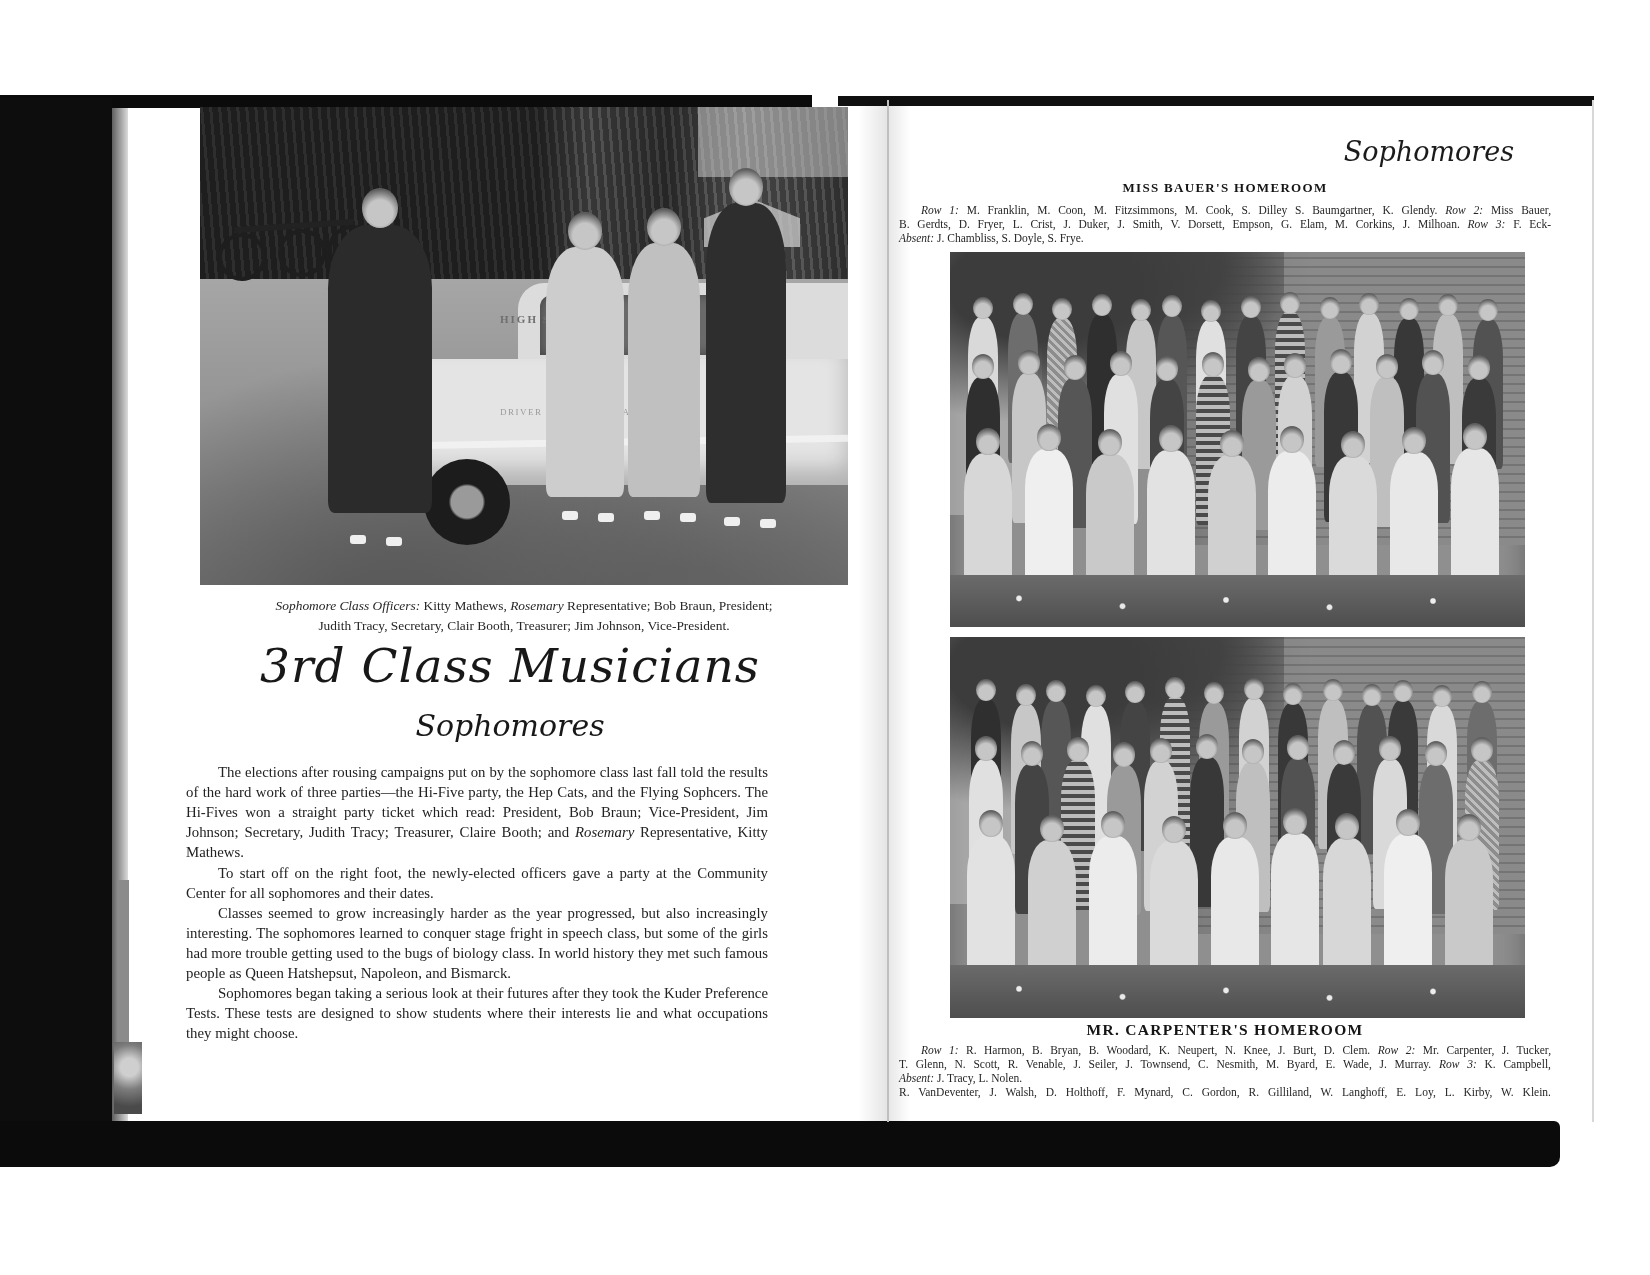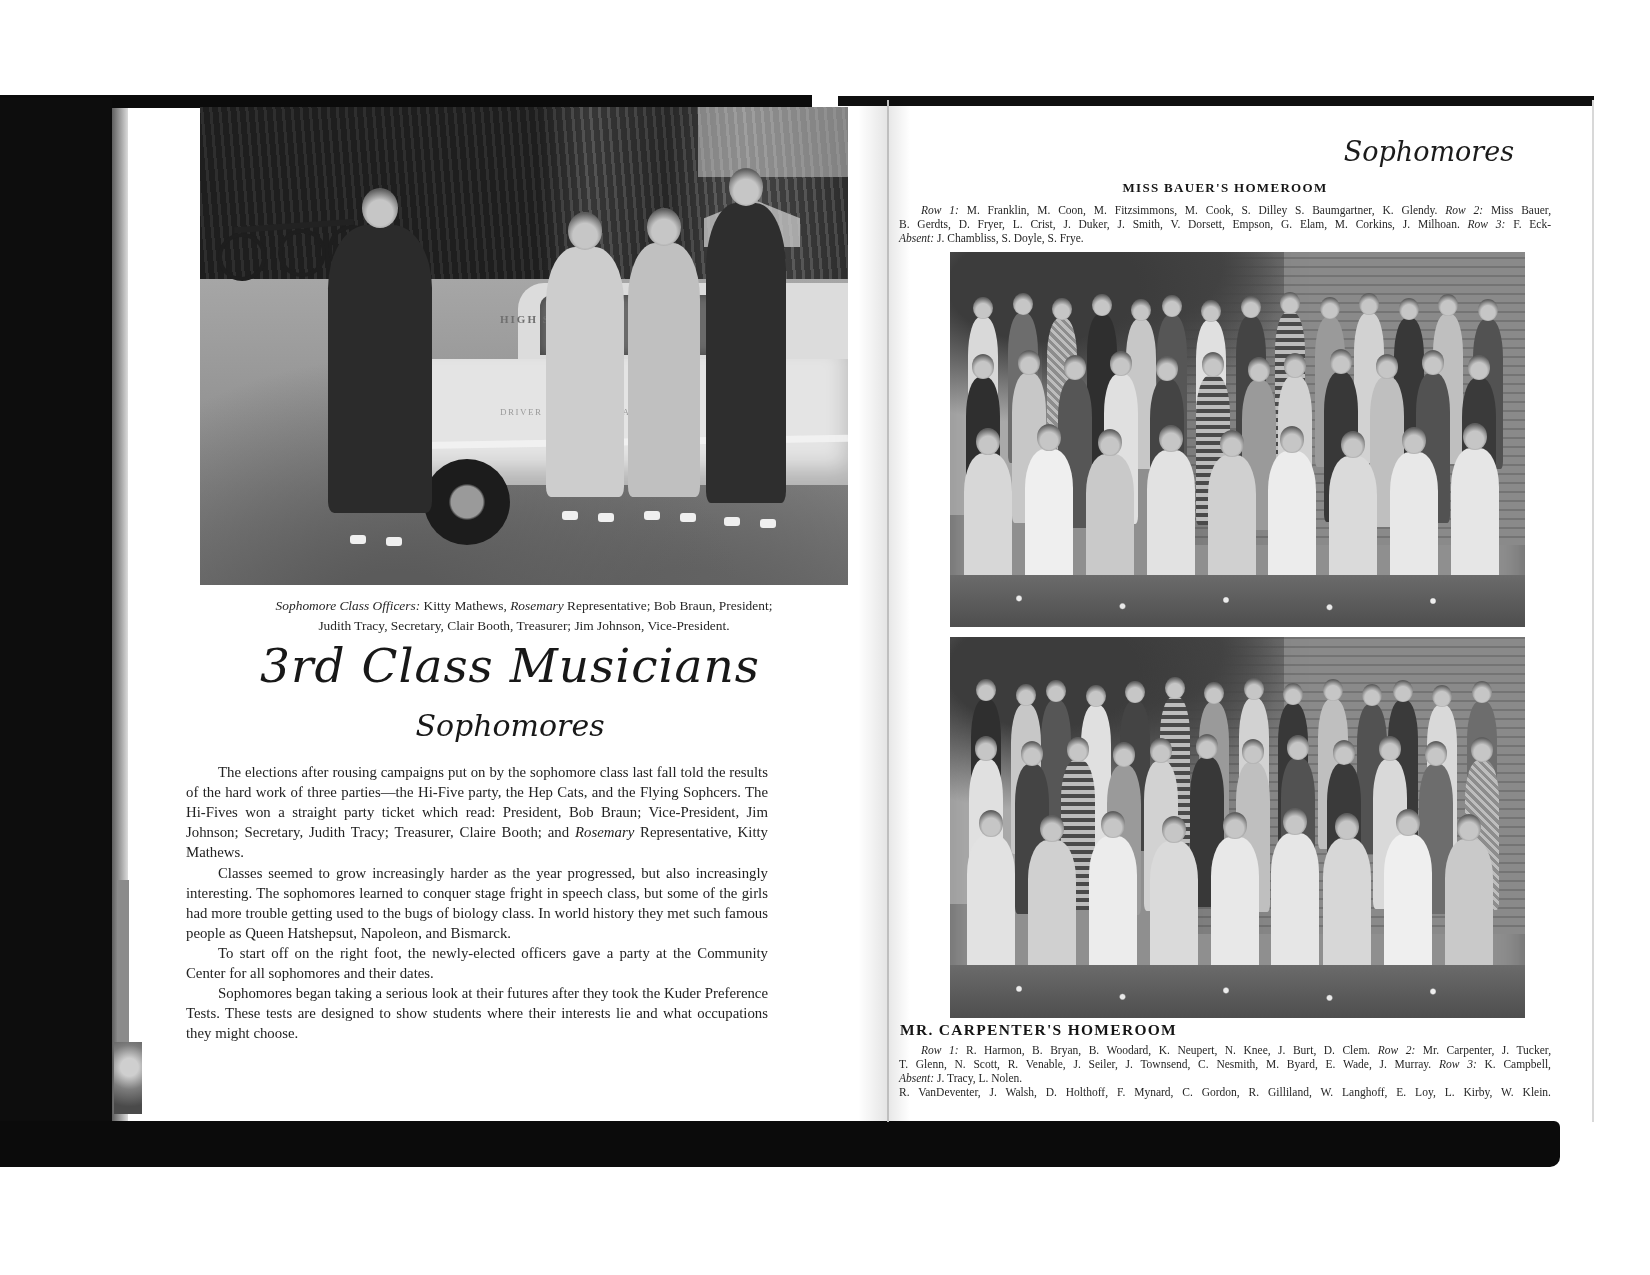--- a/index.html
+++ b/index.html
@@ -60,21 +60,21 @@
   .lp-subtitle{position:absolute;left:150px;top:708px;width:720px;text-align:center;
             font-family:"DejaVu Serif","Liberation Serif",serif;font-style:italic;font-size:30px;color:#181818;}
   .lp-body{position:absolute;left:186px;top:762px;width:582px;font-size:14.8px;line-height:1.36;color:#222;}
   .lp-body p{margin:0;text-align:justify;text-indent:32px;}
 
   
   .rp-script{position:absolute;left:1300px;top:136px;width:214px;text-align:right;
             font-family:"DejaVu Serif","Liberation Serif",serif;font-style:italic;font-size:27px;color:#1b1b1b;}
   .rp-head1{position:absolute;left:900px;top:180px;width:650px;text-align:center;font-weight:bold;
             font-size:13px;letter-spacing:1.3px;color:#151515;}
-  .rp-head2{position:absolute;left:900px;top:1021px;width:650px;font-weight:bold;
+  .rp-head2{position:absolute;left:900px;top:1021px;width:650px;text-align:center;font-weight:bold;
             font-size:15.5px;letter-spacing:1.3px;color:#151515;}
   .rp-cap{position:absolute;left:899px;width:652px;font-size:11.5px;line-height:1.22;color:#262626;}
   .rp-cap1{top:203px}.rp-cap2{top:1043px}
   .rp-cap .cl{white-space:nowrap;}
   .rp-cap .cl.jl{text-align:justify;text-align-last:justify;white-space:normal;}
   .rp-cap .cl:first-child{text-indent:22px;}
   .gphoto{position:absolute;left:950px;width:575px;background:#8f8f8f;overflow:hidden;
             box-shadow:inset 0 0 30px rgba(0,0,0,.3);}
   .gp1{top:252px;height:375px;}
   .gp2{top:637px;height:381px;}
@@ -154,22 +154,22 @@
     <div class="lp-caption">
         <div class="cl"><i>Sophomore Class Officers:</i><span> Kitty Mathews, </span><i>Rosemary</i><span> Representative; Bob Braun, President;</span></div>
         <div class="cl"><span>Judith Tracy, Secretary, Clair Booth, Treasurer; Jim Johnson, Vice-President.</span></div>
       </div>
 
     <div class="lp-title">3rd Class Musicians</div>
     <div class="lp-subtitle">Sophomores</div>
 
     <div class="lp-body">
         <p class="para"><span>The elections after rousing campaigns put on by the sophomore class last fall told the results of the hard work of three parties—the Hi-Five party, the Hep Cats, and the Flying Sophcers. The Hi-Fives won a straight party ticket which read: President, Bob Braun; Vice-President, Jim Johnson; Secretary, Judith Tracy; Treasurer, Claire Booth; and </span><i>Rosemary</i><span> Representative, Kitty Mathews.</span></p>
+        <p class="para"><span>To start off on the right foot, the newly-elected officers gave a party at the Community Center for all sophomores and their dates.</span></p>
         <p class="para"><span>Classes seemed to grow increasingly harder as the year progressed, but also increasingly interesting. The sophomores learned to conquer stage fright in speech class, but some of the girls had more trouble getting used to the bugs of biology class. In world history they met such famous people as Queen Hatshepsut, Napoleon, and Bismarck.</span></p>
-        <p class="para"><span>To start off on the right foot, the newly-elected officers gave a party at the Community Center for all sophomores and their dates.</span></p>
         <p class="para"><span>Sophomores began taking a serious look at their futures after they took the Kuder Preference Tests. These tests are designed to show students where their interests lie and what occupations they might choose.</span></p>
       </div>
   </div>
 
   <div>
 
     <div class="rp-script">Sophomores</div>
 
     <div class="rp-head1">MISS BAUER'S HOMEROOM</div>
     <div class="rp-cap rp-cap1">

